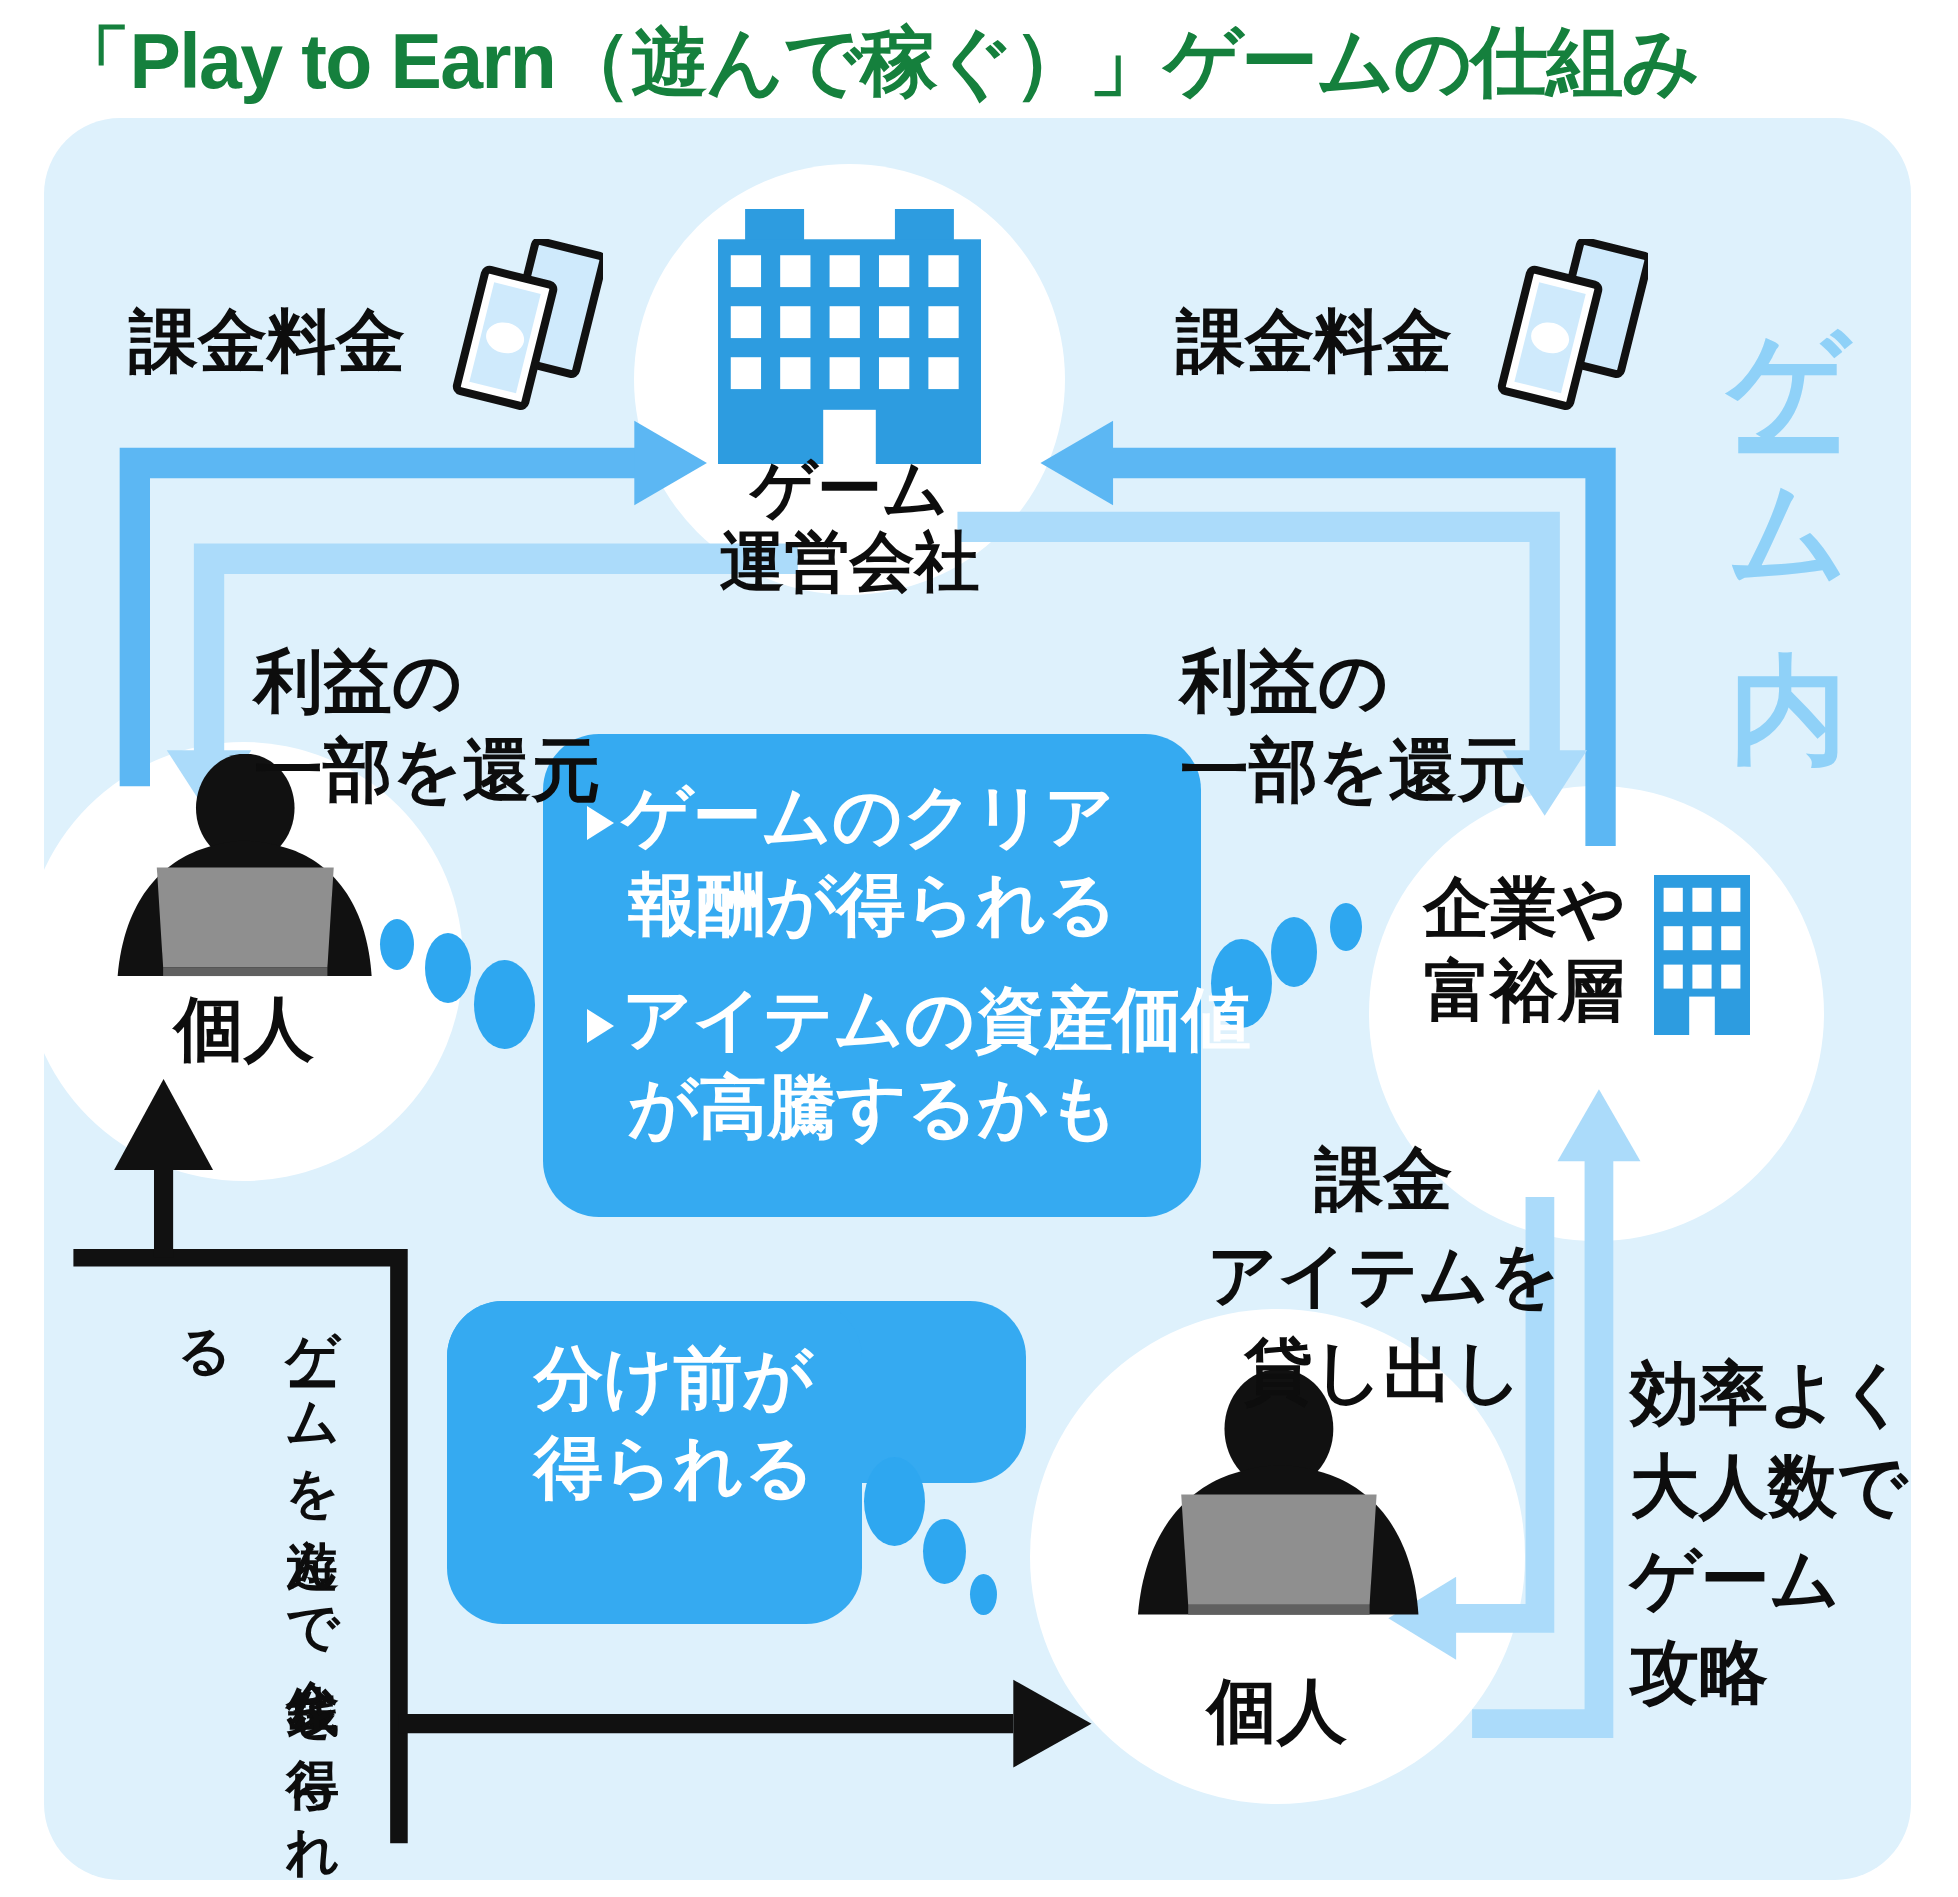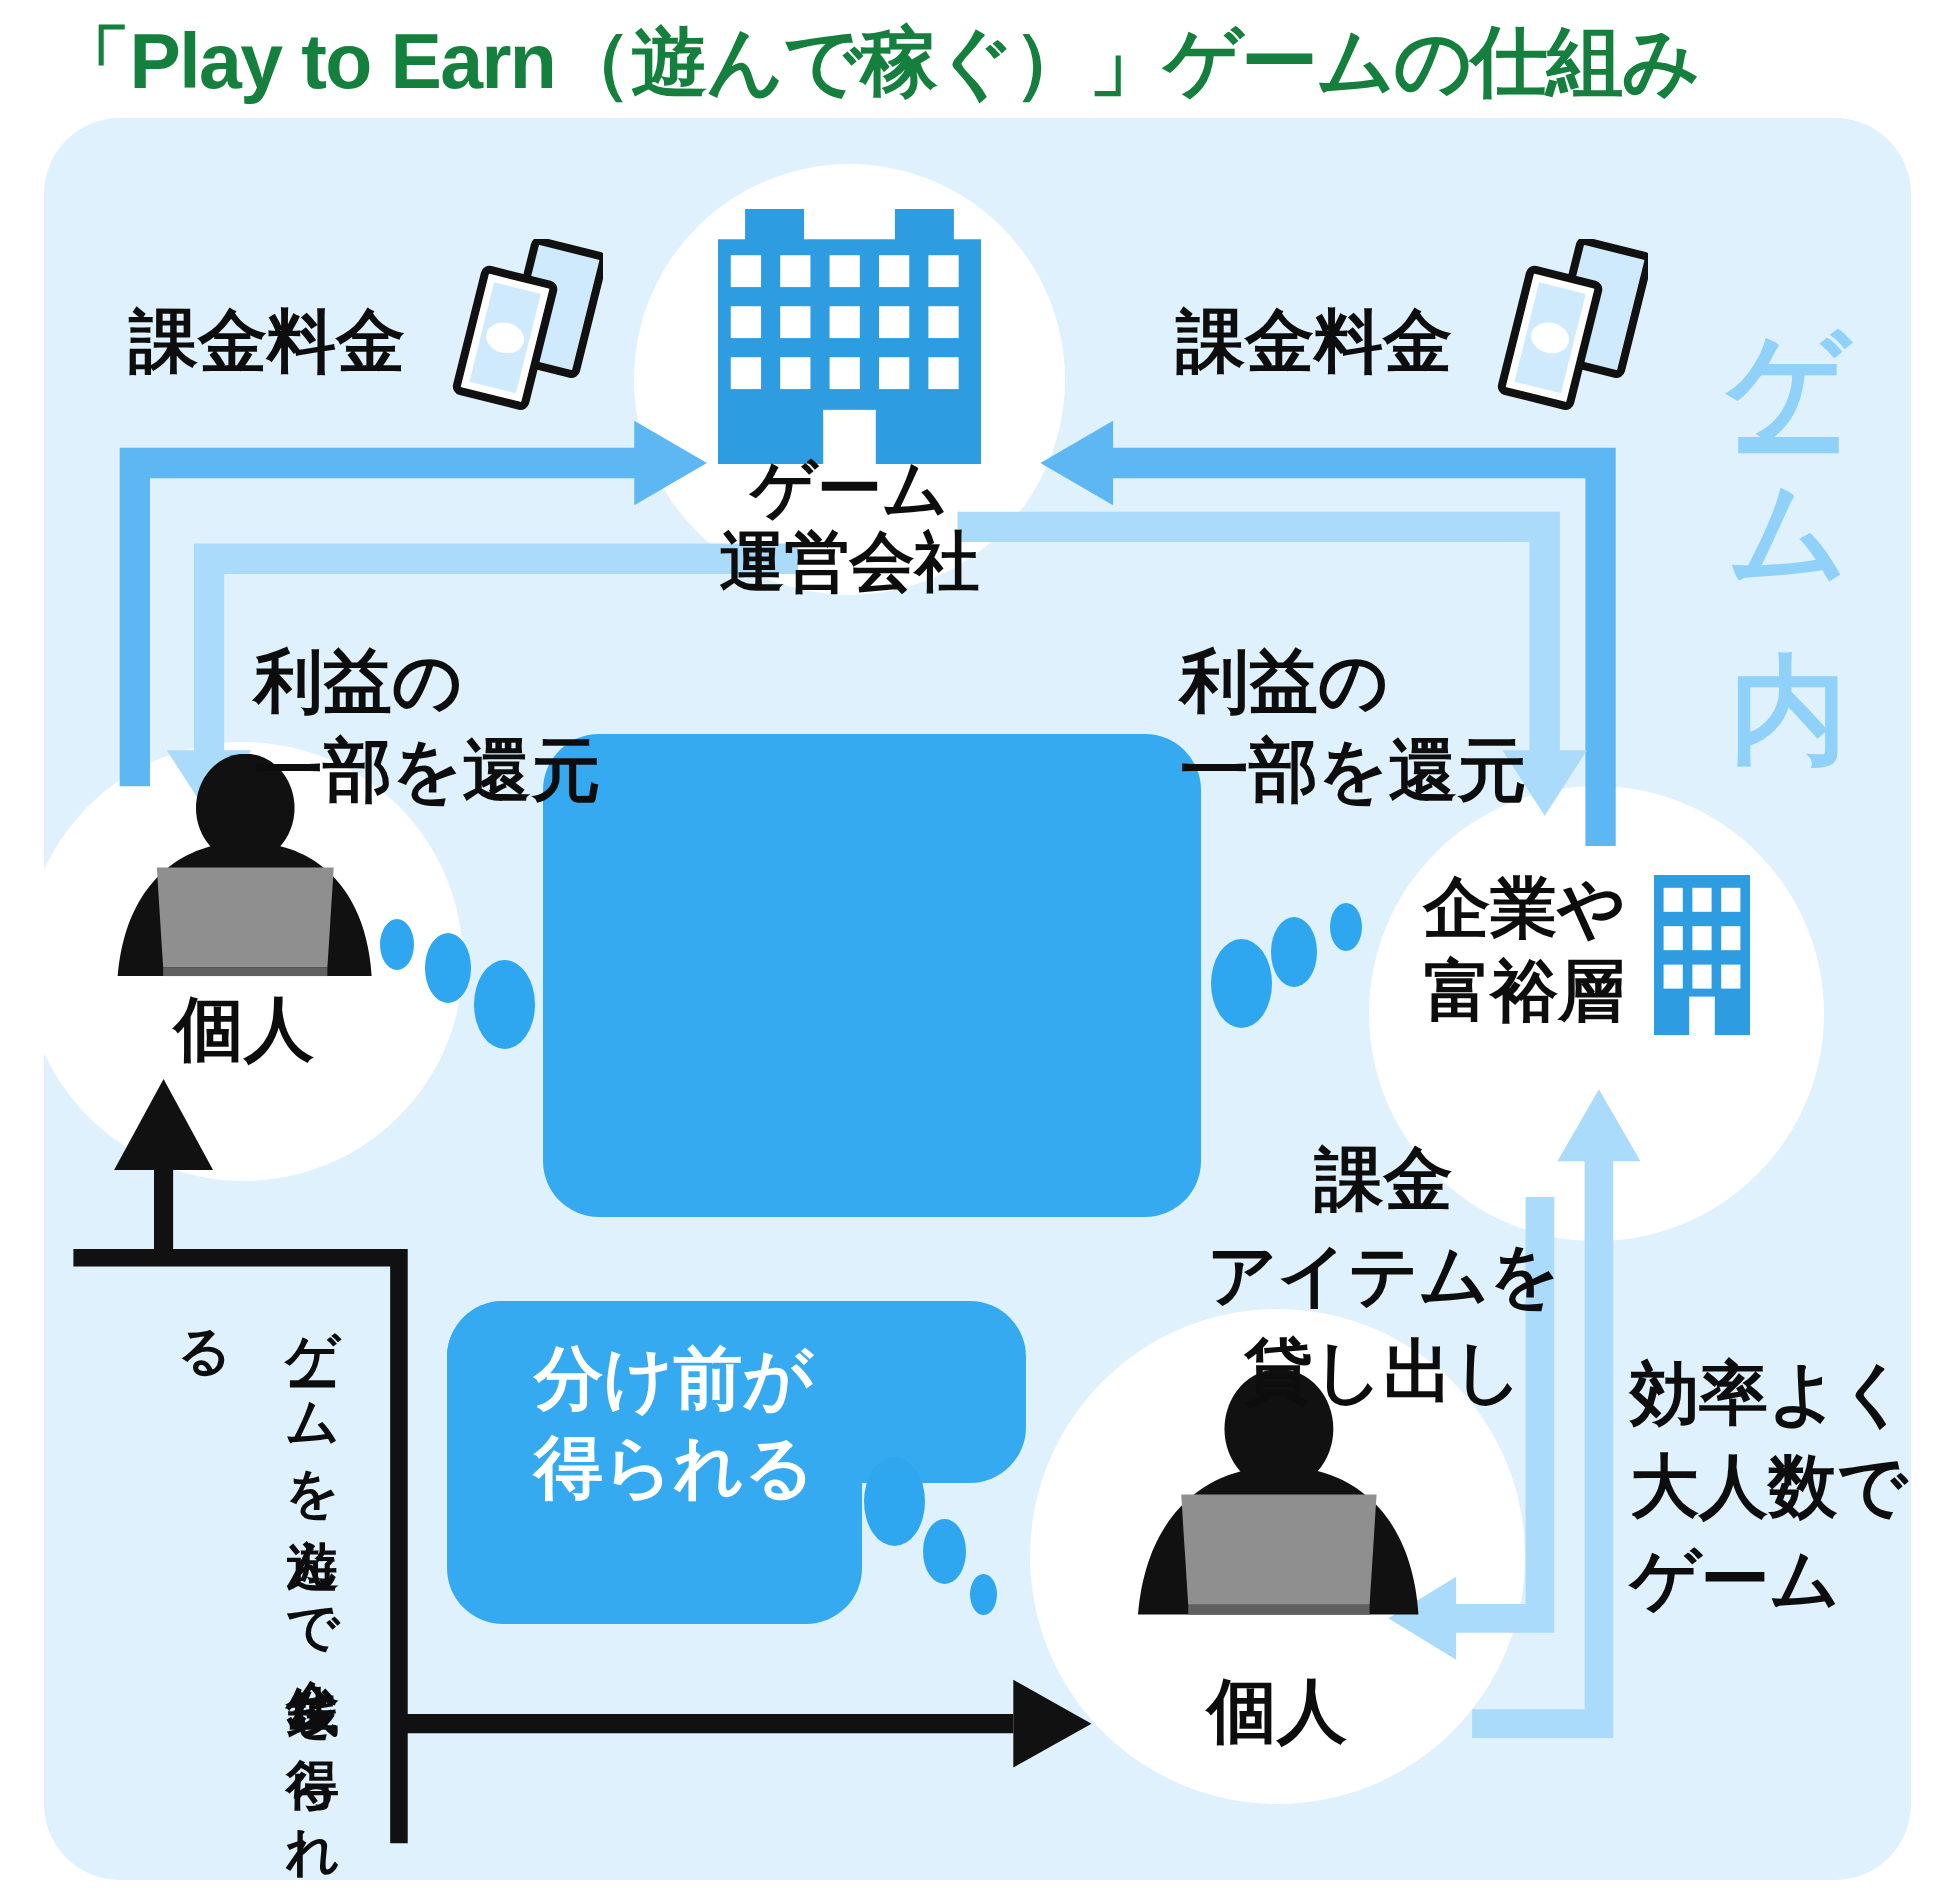--- a/index.html
+++ b/index.html
@@ -231,23 +231,34 @@
   </div>
   <div class="abs flow-text ft-lend">
     <div>課金</div>
     <div>アイテムを</div>
     <div>貸し出し</div>
   </div>
   <div class="abs flow-text ft-play">
     <div>効率よく</div>
     <div>大人数で</div>
     <div>ゲーム</div>
+    <div>攻略</div>
   </div>
   <div class="abs earn-vertical">ゲームを遊んで金銭を得られる</div>
 
+  <div class="abs bubble-text bt-center">
+    <div class="b-item">
+      <div class="b-line"><span class="tri"></span><span>ゲームのクリア</span></div>
+      <div class="b-line b-cont">報酬が得られる</div>
+    </div>
+    <div class="b-item">
+      <div class="b-line"><span class="tri"></span><span>アイテムの資産価値</span></div>
+      <div class="b-line b-cont">が高騰するかも</div>
+    </div>
+  </div>
 
   <div class="abs bubble-text bt-bottom">
     <div class="b-line b-cont">分け前が</div>
     <div class="b-line b-cont">得られる</div>
   </div>
 
 </div>
 
 
 </body></html>

